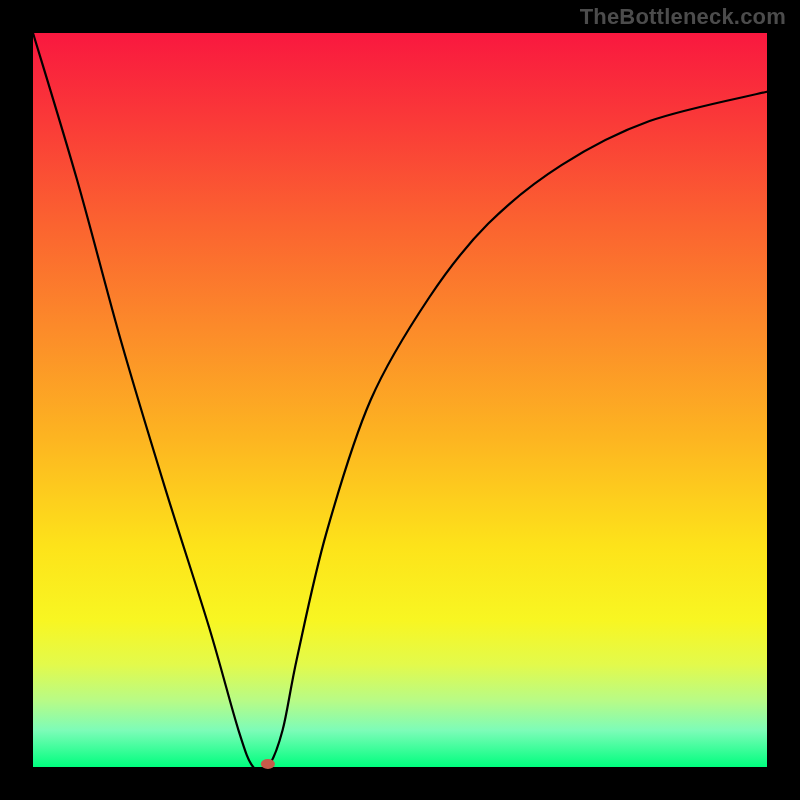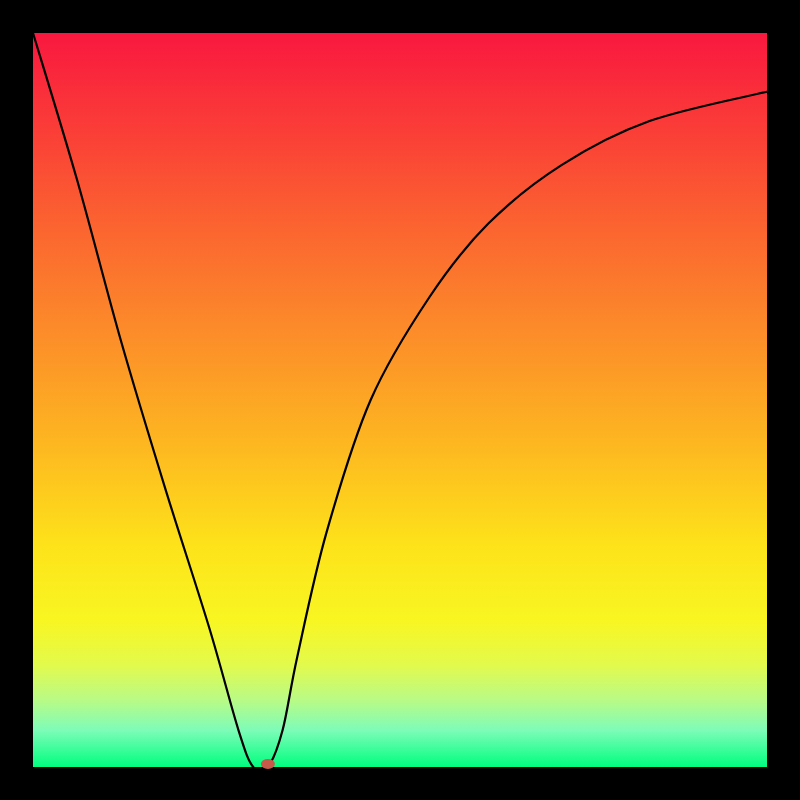--- a/index.html
+++ b/index.html
@@ -65,20 +65,21 @@
   }
   .marker {
     fill: #c85a4a;
     stroke: none;
   }
 </style>
 </head>
 <body>
 
 <div class="frame">
+  <div class="attribution">TheBottleneck.com</div>
 
   <div class="plot">
     <svg class="curve" viewBox="0 0 734 734" preserveAspectRatio="none">
       <path d="M 0 0 C 7.34 24.466666666666658, 29.36 95.41999999999996, 44.04 146.79999999999995 C 58.72 198.17999999999995, 73.39999999999999 256.90000000000003, 88.08 308.28000000000003 C 102.76 359.66, 117.44 407.37, 132.12 455.08 C 146.8 502.78999999999996, 163.92666666666668 554.17, 176.16 594.54 C 188.39333333333332 634.91, 198.18 674.0566666666666, 205.52 697.3 C 212.86 720.5433333333333, 215.30666666666667 727.8833333333333, 220.2 734 C 225.0933333333333 740.1166666666667, 229.98666666666665 740.1166666666667, 234.88 734 C 239.77333333333334 727.8833333333333, 244.66666666666669 715.65, 249.56000000000003 697.3 C 254.45333333333338 678.9499999999999, 256.90000000000003 656.93, 264.24 623.9 C 271.58 590.87, 281.3666666666667 541.9366666666667, 293.6 499.12 C 305.83333333333337 456.30333333333334, 320.5133333333333 406.14666666666665, 337.64 367 C 354.76666666666665 327.85333333333335, 376.7866666666667 293.6, 396.36 264.24 C 415.93333333333334 234.88000000000002, 433.06 212.86000000000004, 455.08 190.84000000000003 C 477.09999999999997 168.82000000000002, 501.5666666666667 149.24666666666667, 528.48 132.12 C 555.3933333333333 114.99333333333334, 582.3066666666666 100.31333333333338, 616.56 88.08000000000004 C 650.8133333333333 75.8466666666667, 714.4266666666666 63.613333333333365, 734 58.72000000000003"></path>
       <ellipse class="marker" cx="234.88" cy="731" rx="7" ry="5"></ellipse>
     </svg>
   </div>
 </div>
 
 </body></html>

